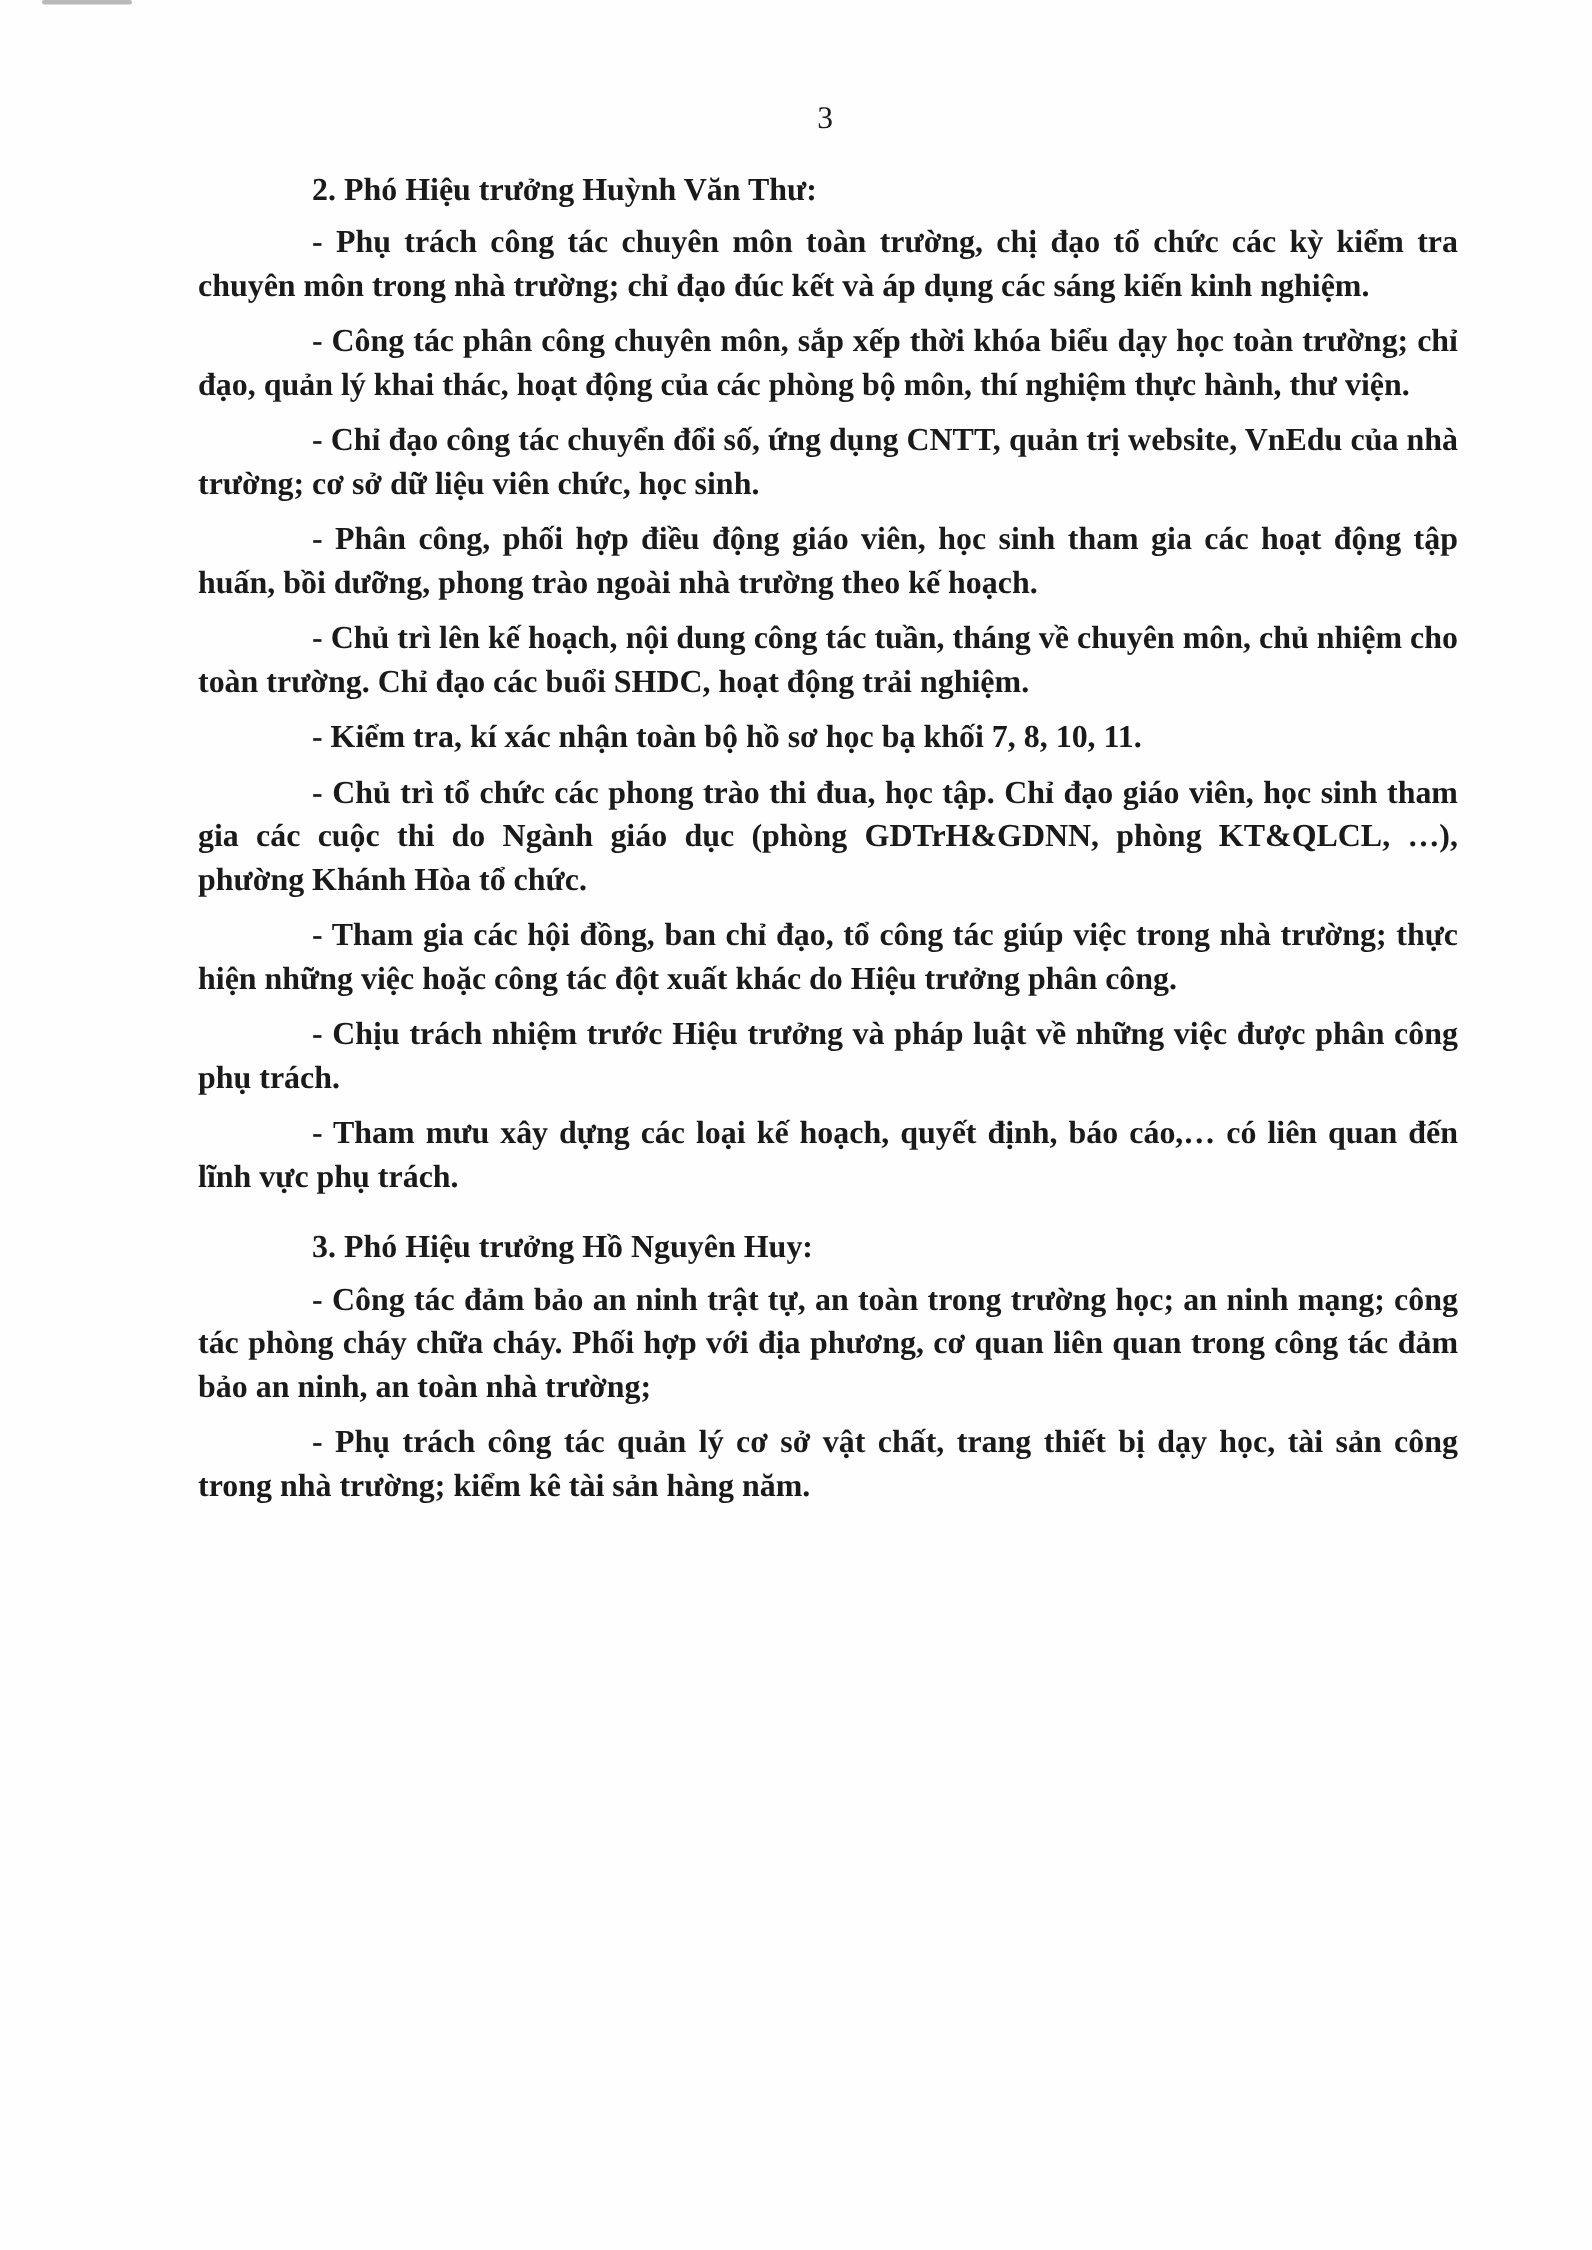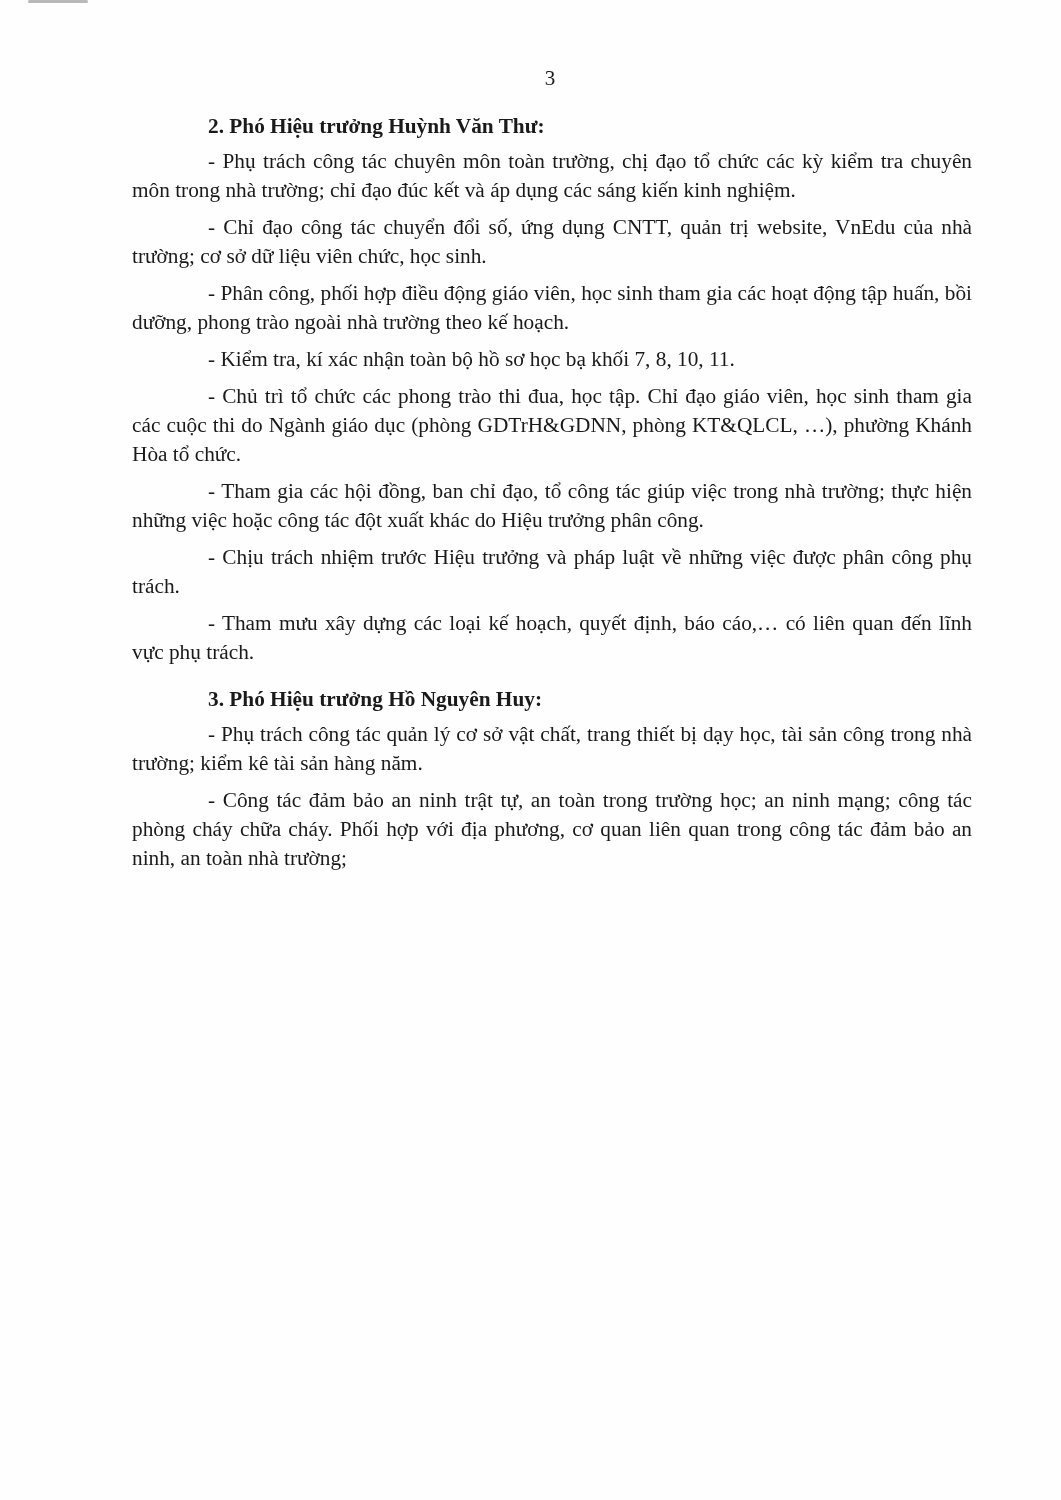--- a/index.html
+++ b/index.html
@@ -19,39 +19,41 @@
     font-size: 21px;
   }
   .content {
     position: absolute; left: 132px; top: 112px; width: 840px;
     font-size: 21.3px; line-height: 29px; text-align: justify;
   }
   .heading {
     font-weight: bold; text-indent: 76px; margin: 0 0 6px 0; font-family: Liberation Serif, serif;
   }
   .para {
-    text-indent: 76px; margin: 0 0 8px 0;
+    text-indent: 76px; margin: 0 0 8px 0; font-weight: bold;
   }
   .heading.h3 { margin-top: 18px; }
 </style>
 </head>
 <body>
 
 <div class="page">
   <div class="scan-mark"></div>
   <div class="page-number">3</div>
 
   <div class="content">
     <p class="heading">2. Phó Hiệu trưởng Huỳnh Văn Thư:</p>
     <p class="para">- Phụ trách công tác chuyên môn toàn trường, chị đạo tổ chức các kỳ kiểm tra chuyên môn trong nhà trường; chỉ đạo đúc kết và áp dụng các sáng kiến kinh nghiệm.</p>
+    <p class="para">- Công tác phân công chuyên môn, sắp xếp thời khóa biểu dạy học toàn trường; chỉ đạo, quản lý khai thác, hoạt động của các phòng bộ môn, thí nghiệm thực hành, thư viện.</p>
     <p class="para">- Chỉ đạo công tác chuyển đổi số, ứng dụng CNTT, quản trị website, VnEdu của nhà trường; cơ sở dữ liệu viên chức, học sinh.</p>
     <p class="para">- Phân công, phối hợp điều động giáo viên, học sinh tham gia các hoạt động tập huấn, bồi dưỡng, phong trào ngoài nhà trường theo kế hoạch.</p>
+    <p class="para">- Chủ trì lên kế hoạch, nội dung công tác tuần, tháng về chuyên môn, chủ nhiệm cho toàn trường. Chỉ đạo các buổi SHDC, hoạt động trải nghiệm.</p>
     <p class="para">- Kiểm tra, kí xác nhận toàn bộ hồ sơ học bạ khối 7, 8, 10, 11.</p>
     <p class="para">- Chủ trì tổ chức các phong trào thi đua, học tập. Chỉ đạo giáo viên, học sinh tham gia các cuộc thi do Ngành giáo dục (phòng GDTrH&amp;GDNN, phòng KT&amp;QLCL, …), phường Khánh Hòa tổ chức.</p>
     <p class="para">- Tham gia các hội đồng, ban chỉ đạo, tổ công tác giúp việc trong nhà trường; thực hiện những việc hoặc công tác đột xuất khác do Hiệu trưởng phân công.</p>
     <p class="para">- Chịu trách nhiệm trước Hiệu trưởng và pháp luật về những việc được phân công phụ trách.</p>
     <p class="para">- Tham mưu xây dựng các loại kế hoạch, quyết định, báo cáo,… có liên quan đến lĩnh vực phụ trách.</p>
 
     <p class="heading h3">3. Phó Hiệu trưởng Hồ Nguyên Huy:</p>
+    <p class="para">- Công tác đảm bảo an ninh trật tự, an toàn trong trường học; an ninh mạng; công tác phòng cháy chữa cháy. Phối hợp với địa phương, cơ quan liên quan trong công tác đảm bảo an ninh, an toàn nhà trường;</p>
     <p class="para">- Phụ trách công tác quản lý cơ sở vật chất, trang thiết bị dạy học, tài sản công trong nhà trường; kiểm kê tài sản hàng năm.</p>
-    <p class="para">- Công tác đảm bảo an ninh trật tự, an toàn trong trường học; an ninh mạng; công tác phòng cháy chữa cháy. Phối hợp với địa phương, cơ quan liên quan trong công tác đảm bảo an ninh, an toàn nhà trường;</p>
   </div>
 </div>
 
 </body></html>

